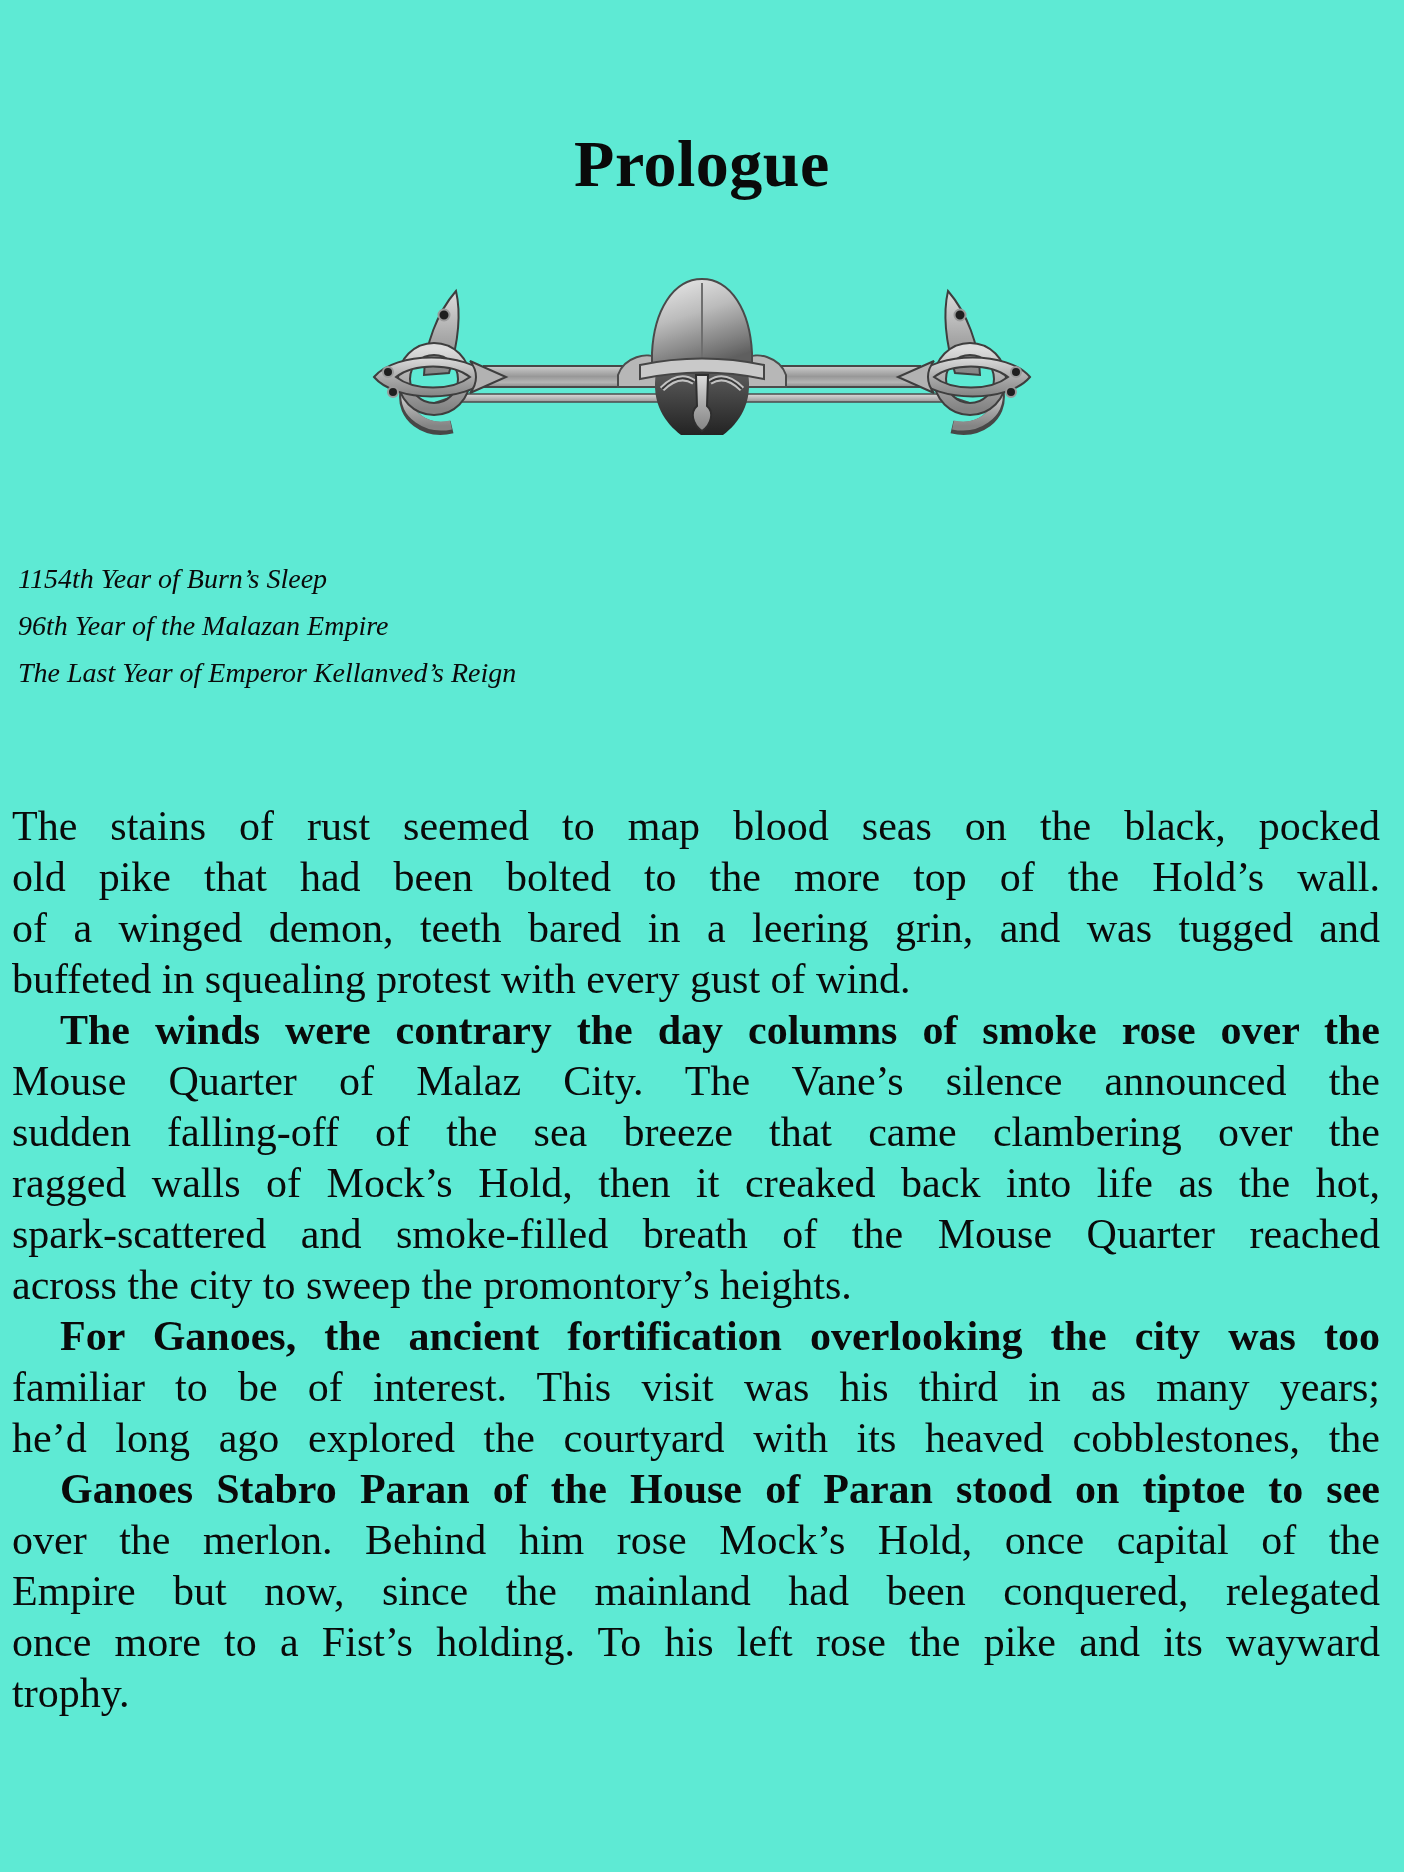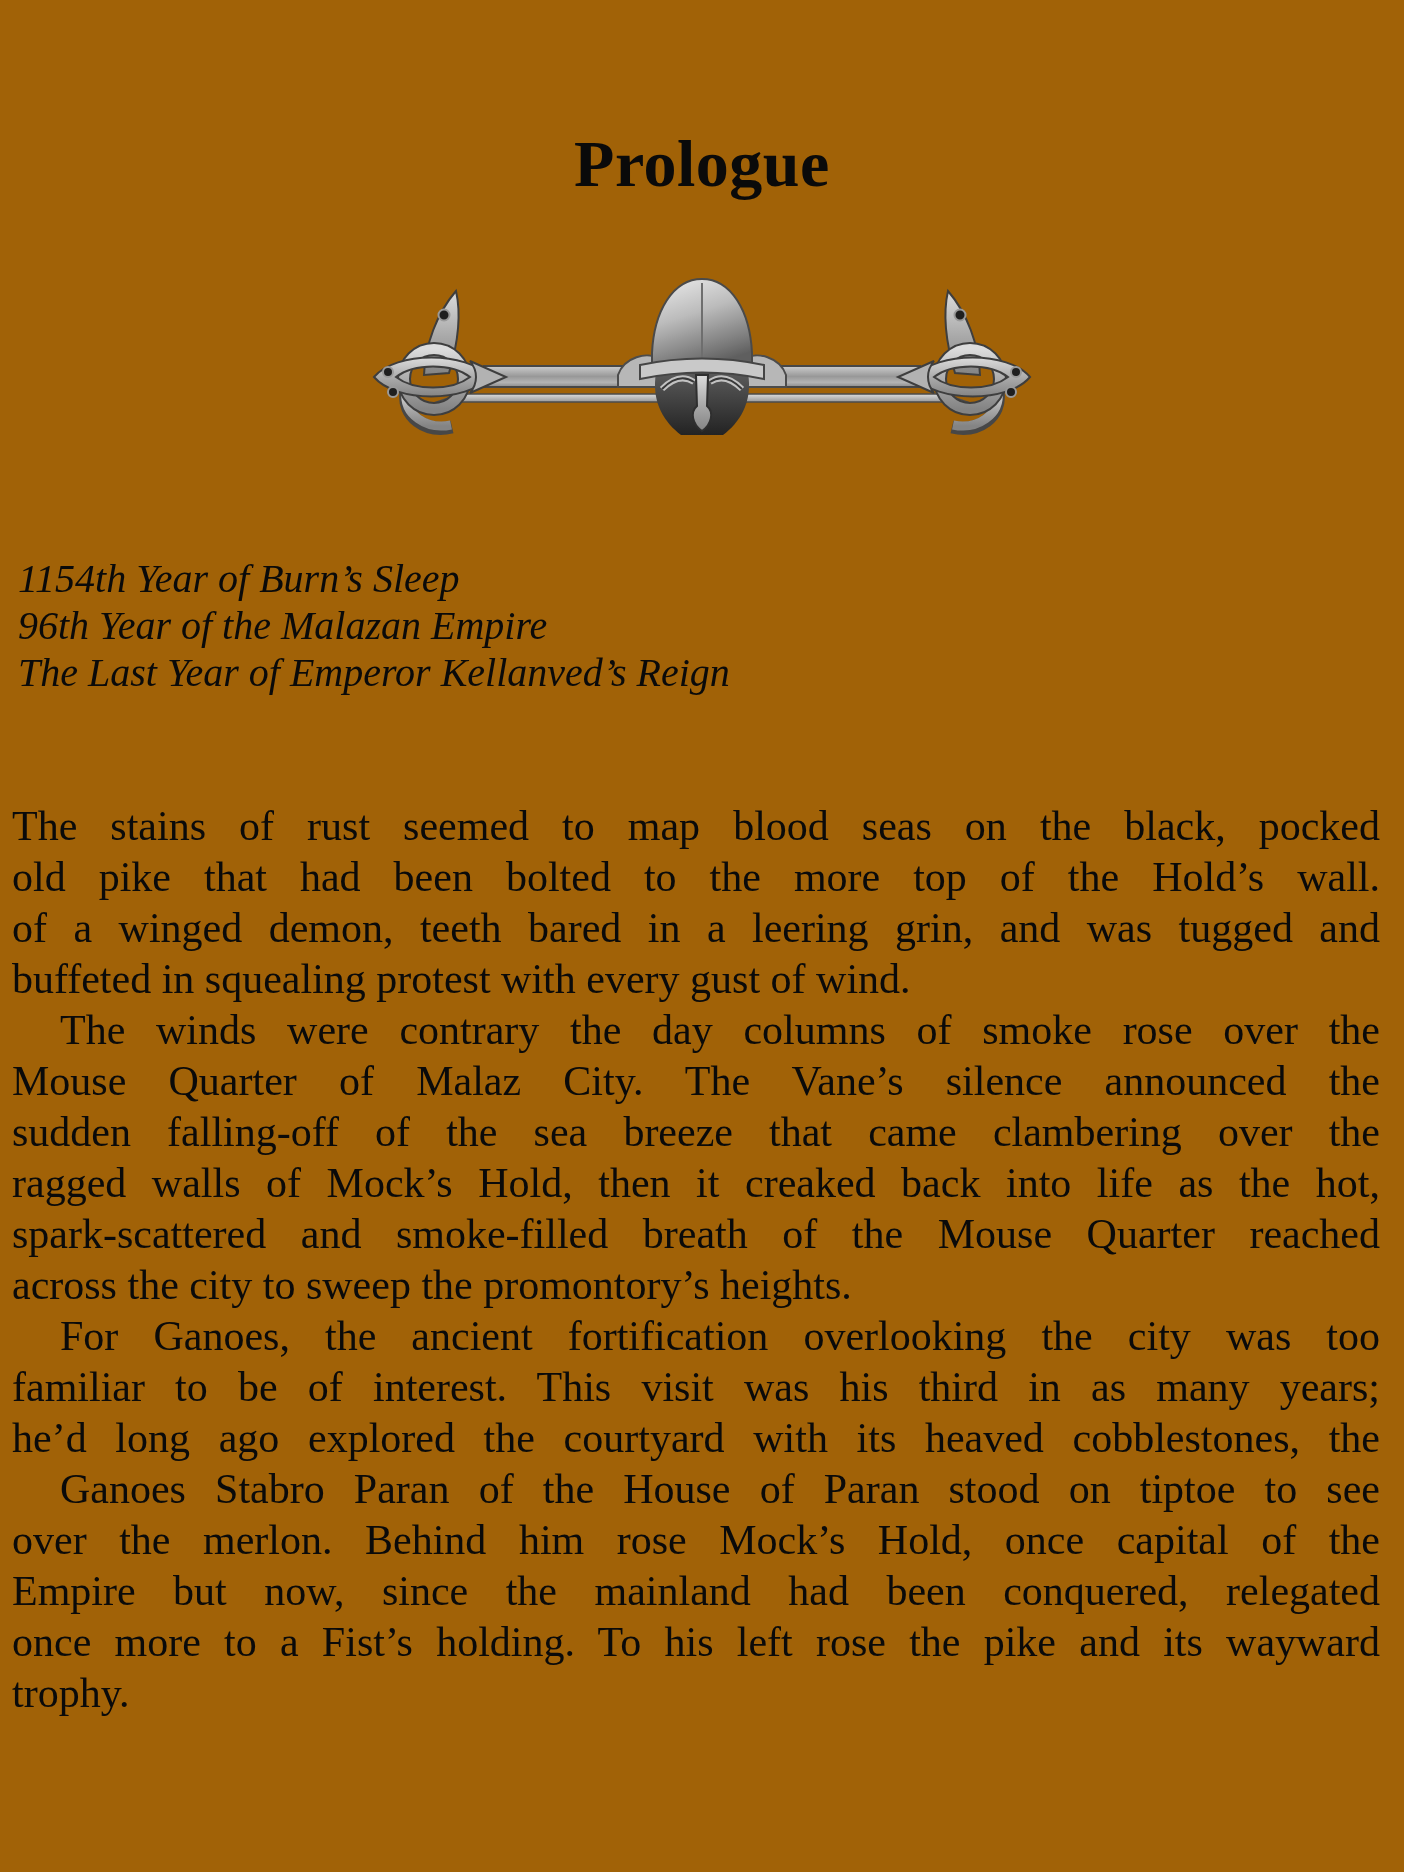--- a/index.html
+++ b/index.html
@@ -1,19 +1,19 @@
 <!DOCTYPE html>
 <html><head>
 <meta charset="utf-8">
 <style>
   html,body{margin:0;padding:0;background:#ffffff;}
   .page{
     position:relative;
     width:1404px;height:1872px;
-    background:#a16207;
+    background:#5eead4;
     overflow:hidden;
     font-family:"Liberation Serif", serif;
     color:#0a0a0a;
   }
   .title{
     position:absolute;
     top:128px;left:0;width:100%;
     margin:0;
     text-align:center;
     font-size:66px;
@@ -24,36 +24,36 @@
   .ornament{
     position:absolute;
     top:275px;left:372px;
     width:660px;height:160px;
   }
   .ornament svg{display:block;width:660px;height:160px;}
   .epigraph{
     position:absolute;
     left:18px;top:555px;
     font-style:italic;
-    font-size:40px;
+    font-size:28px;
     line-height:47px;
     white-space:nowrap;
   }
   .body-text{
     position:absolute;
     left:12px;right:24px;top:801px;
     font-size:42px;
     line-height:51px;
   }
   .line{
     text-align:justify;
     text-align-last:justify;
   }
   .endpara .line:last-child{text-align-last:left;}
-  .indent .line:first-child{text-indent:48px;}
+  .indent .line:first-child{text-indent:48px;font-weight:bold;}
 </style>
 </head>
 <body>
 
 <div class="page">
 
   <h1 class="title">Prologue</h1>
 
   <div class="ornament" aria-hidden="true">
     <svg viewBox="0 0 660 160" xmlns="http://www.w3.org/2000/svg">

